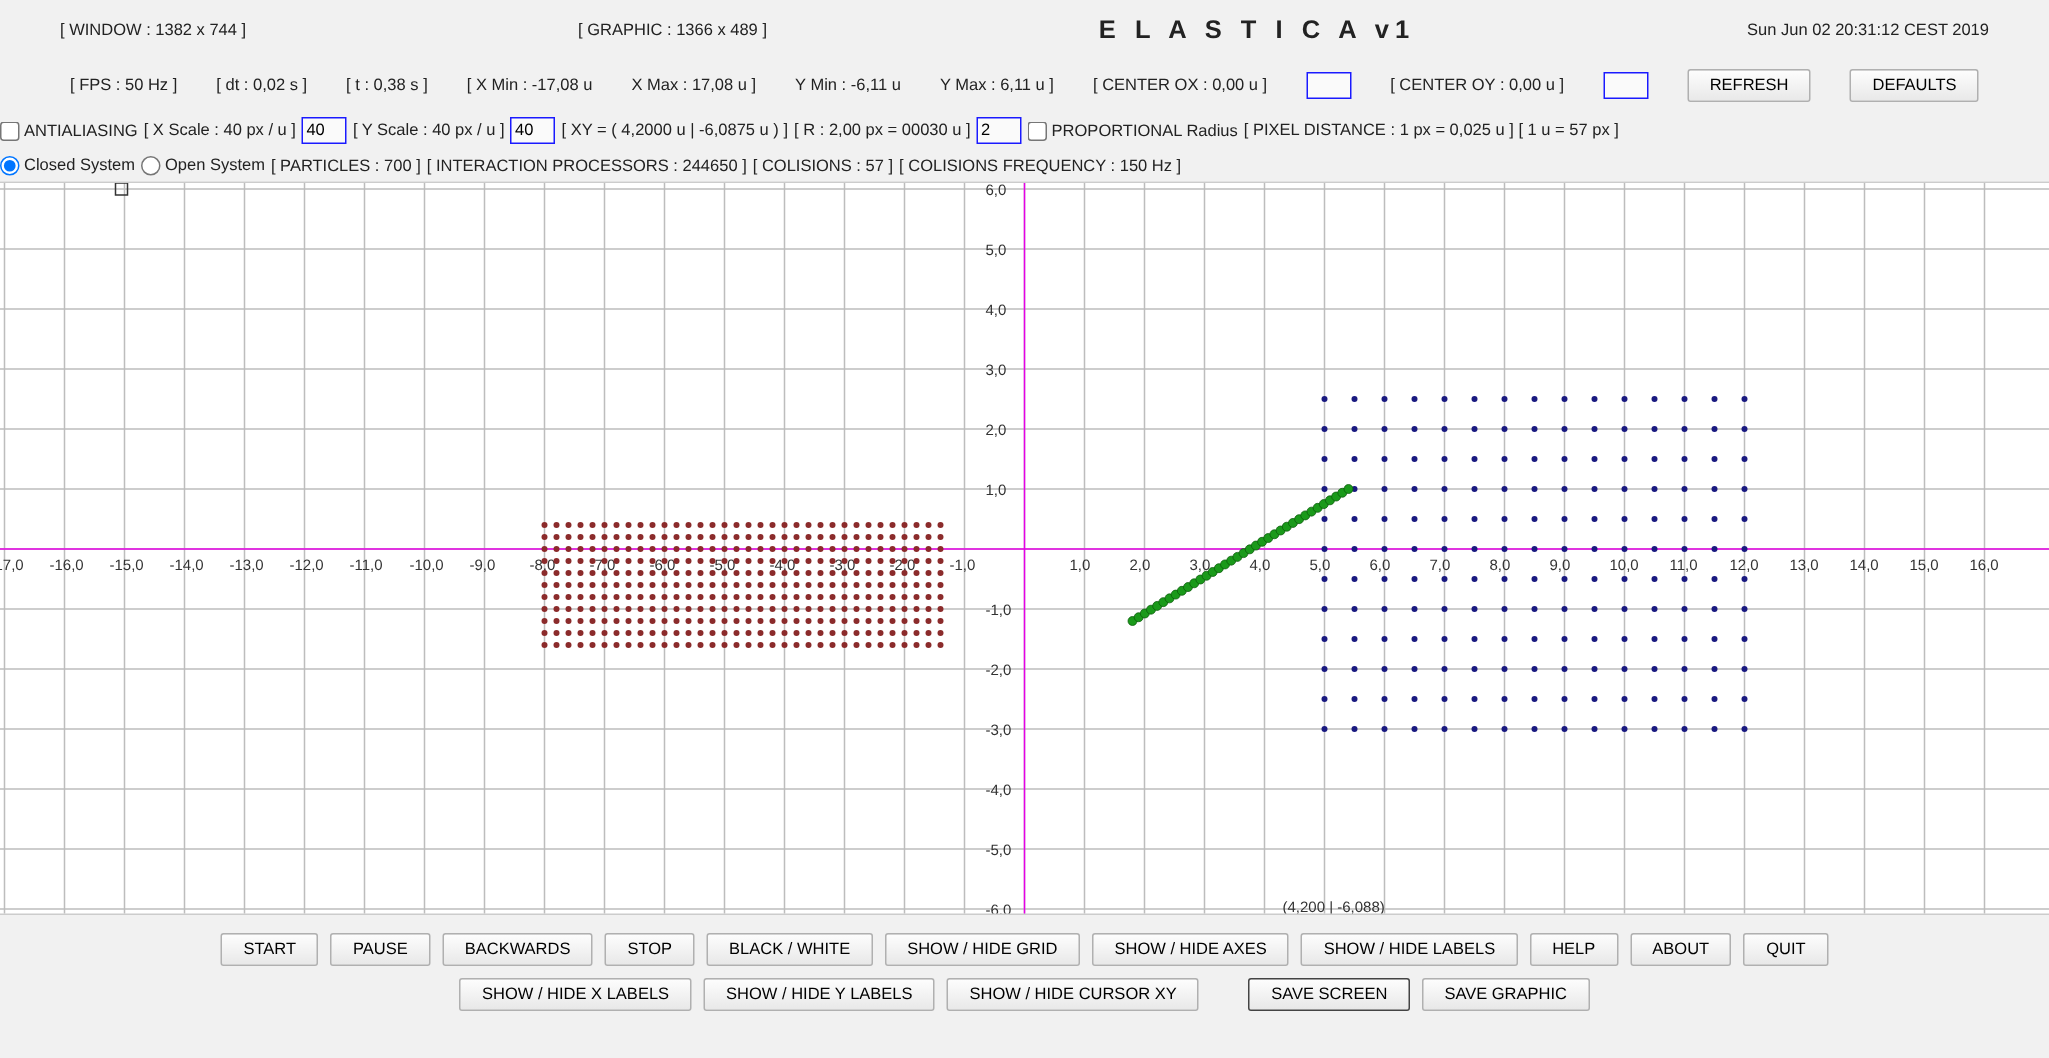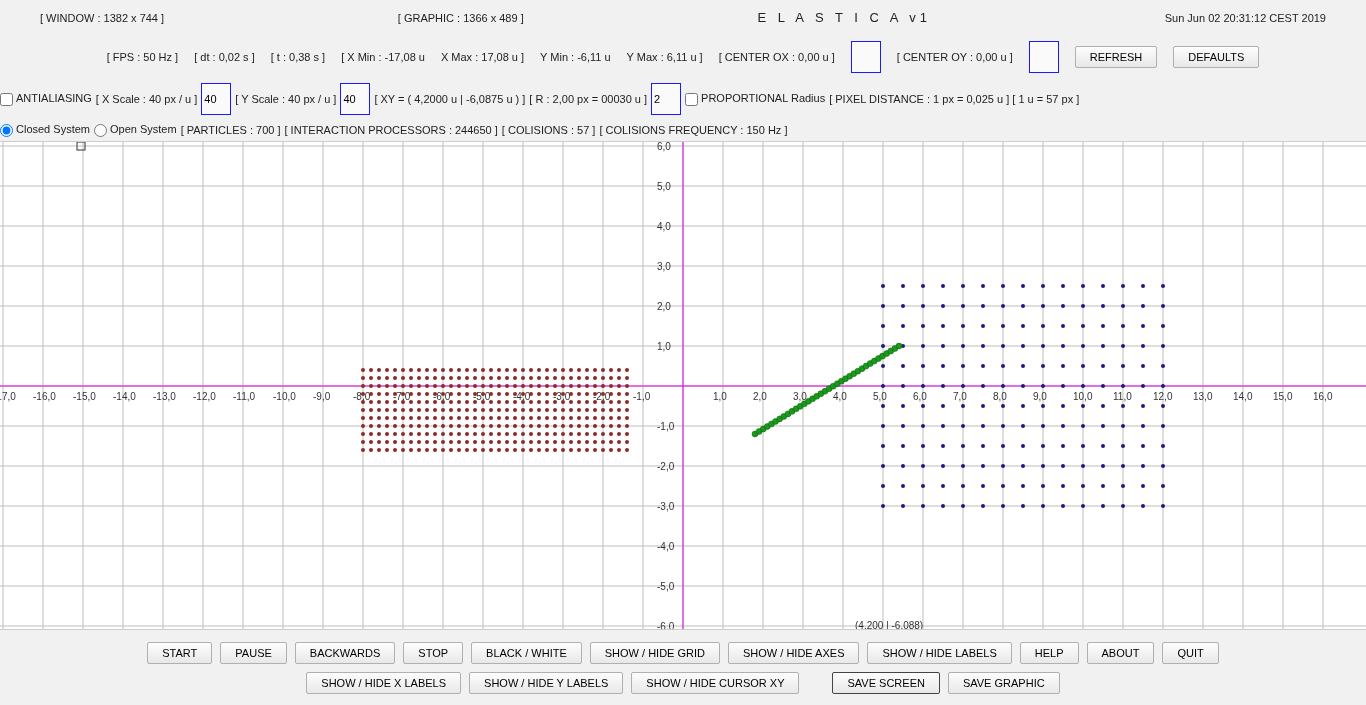--- a/index.html
+++ b/index.html
@@ -6,26 +6,26 @@
   body {
     font-family: Arial, sans-serif;
     font-size: 11px;
     background: #f1f1f1;
     color: #222;
     width: 1366px;
     height: 705px;
     overflow: hidden;
   }
   .header { display: flex; justify-content: space-between; padding: 10px 40px 6px; align-items: center; }
-  .title { letter-spacing: 4px; font-weight: normal; font-size: 13px; }
+  .title { letter-spacing: 4px; font-weight: bold; font-size: 17px; }
   .row { display: flex; justify-content: flex-start; align-items: center; gap: 4px; padding: 4px 0; flex-wrap: wrap; }
-  .row1 { padding: 10px 40px 6px; display:flex; justify-content:center; gap:16px; align-items:center; flex-wrap:wrap;}
+  .row1 { padding: 10px 40px 6px; display:flex; justify-content:center; gap:26px; align-items:center; flex-wrap:wrap;}
   .lbl { white-space: nowrap; }
   input[type=text].num {
-    width: 30px; height: 32px; border: 1px solid #1a1aff; background: #fafafa; font-size:11px; padding:0 2px;
+    width: 30px; height: 18px; border: 1px solid #1a1aff; background: #fafafa; font-size:11px; padding:0 2px;
   }
   input[type=checkbox], input[type=radio] { vertical-align: middle; margin-right: 3px; }
   .btn {
     background: linear-gradient(#fdfdfd,#e8e8e8);
     border: 1px solid #b0b0b0;
     padding: 4px 14px;
     font-size: 11px;
     cursor: pointer;
     border-radius: 2px;
   }

